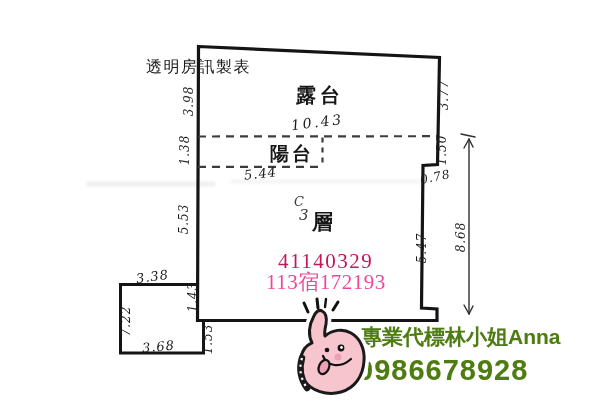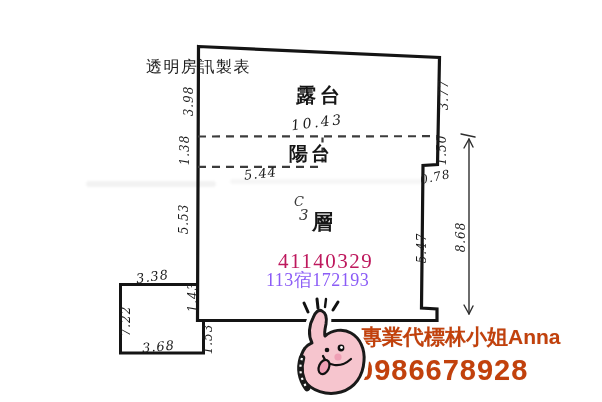--- a/index.html
+++ b/index.html
@@ -6,27 +6,27 @@
   .stage{
     position:relative;width:602px;height:402px;background:#ffffff;overflow:hidden;
     font-family:"Liberation Sans",sans-serif;
   }
   .stage svg{position:absolute;left:0;top:0;pointer-events:none;}
   .txt{position:absolute;white-space:nowrap;color:#161616;}
   .cjk{font-family:Liberation Mono, monospace;font-weight:bold;}
   .maker{left:146px;top:57px;font-size:16px;letter-spacing:1.5px;font-weight:normal;color:#1b1b1b;
          font-family:"Liberation Sans",sans-serif;}
   .terrace{left:296px;top:82px;font-size:20px;letter-spacing:4px;}
-  .balcony{left:246px;top:141px;font-size:19px;letter-spacing:3px;padding-left:43px;}
+  .balcony{left:227px;top:141px;font-size:19px;letter-spacing:3px;padding-left:43px;}
   .unit-c{left:294px;top:194px;font-size:13px;font-style:italic;font-family:"DejaVu Serif",serif;color:#3a3a3a;}
   .unit-3{left:299px;top:206px;font-size:15px;font-style:italic;font-family:"DejaVu Serif",serif;color:#3a3a3a;}
   .floor-word{left:312px;top:208px;font-size:21px;}
   .case1{left:278px;top:249px;font-size:21px;letter-spacing:1.5px;font-family:"Liberation Serif",serif;color:#be185d;}
-  .case2{left:266px;top:268px;font-size:18px;letter-spacing:0.5px;font-family:"Liberation Serif",serif;color:#8b5cf6;}
-  .wm{color:#c2410c;font-weight:bold;font-family:"Liberation Sans",sans-serif;text-shadow:0 0 1px #e2e2e2;}
+  .case2{left:266px;top:268px;font-size:21px;letter-spacing:0.5px;font-family:"Liberation Serif",serif;color:#ec4899;}
+  .wm{color:#4d7c0f;font-weight:bold;font-family:"Liberation Sans",sans-serif;text-shadow:0 0 1px #e2e2e2;}
   .wm-name{left:361px;top:323px;font-size:21px;}
   .wm-phone{left:357px;top:354px;font-size:29px;letter-spacing:1px;}
   .dim{position:absolute;font:italic 13px "DejaVu Serif",serif;color:#1c1c1c;white-space:nowrap;letter-spacing:1px;}
   .vdim{font-size:12px;transform:translate(-50%,-50%) rotate(-90deg);}
   .band{position:absolute;background:rgba(0,0,0,0.05);filter:blur(1px);border-radius:3px;}
 </style>
 </head>
 <body>
 
 <div class="stage">

